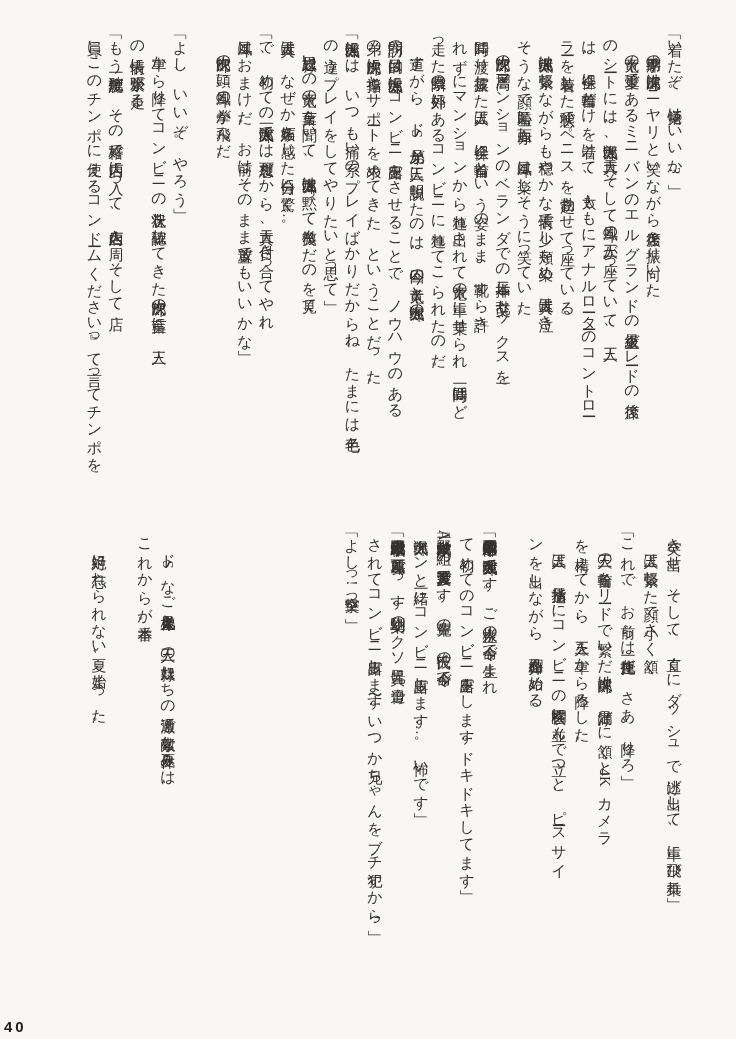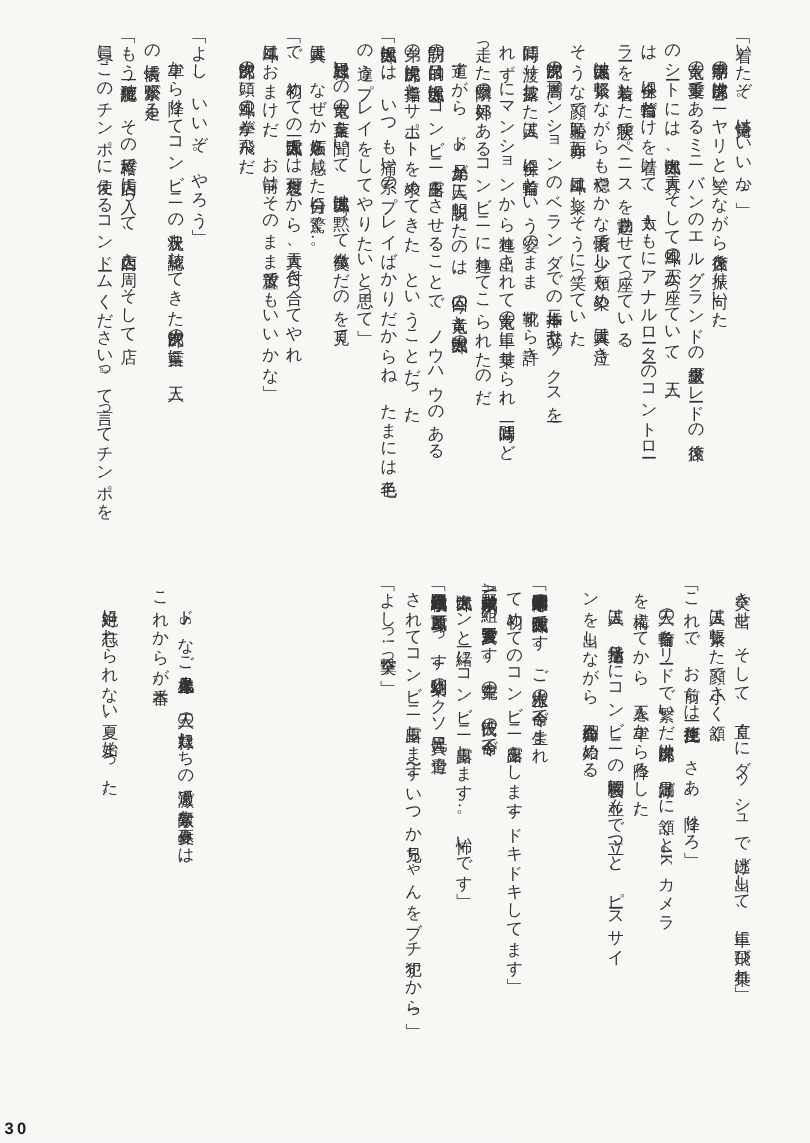--- a/index.html
+++ b/index.html
@@ -113,15 +113,15 @@
       <p>&nbsp;</p>
       <p>&nbsp;</p>
       <p>&nbsp;</p>
       <p>&nbsp;</p>
       <p class="indent">ドSなご主人様兄弟と、三人の奴隷たちの過激で素敵な夏休みは、</p>
       <p>これからが本番。</p>
       <p>&nbsp;</p>
       <p class="indent">絶対に忘れられない夏、始まった。</p>
     </div>
 
-  <div class="page-number">30</div>
+  <div class="page-number">40</div>
 
 </div>
 
 </body></html>

